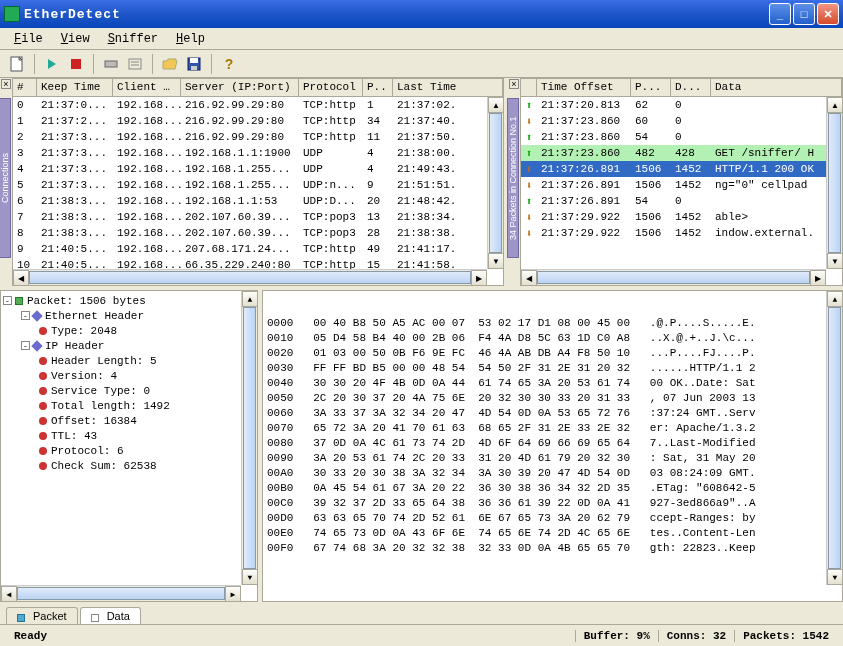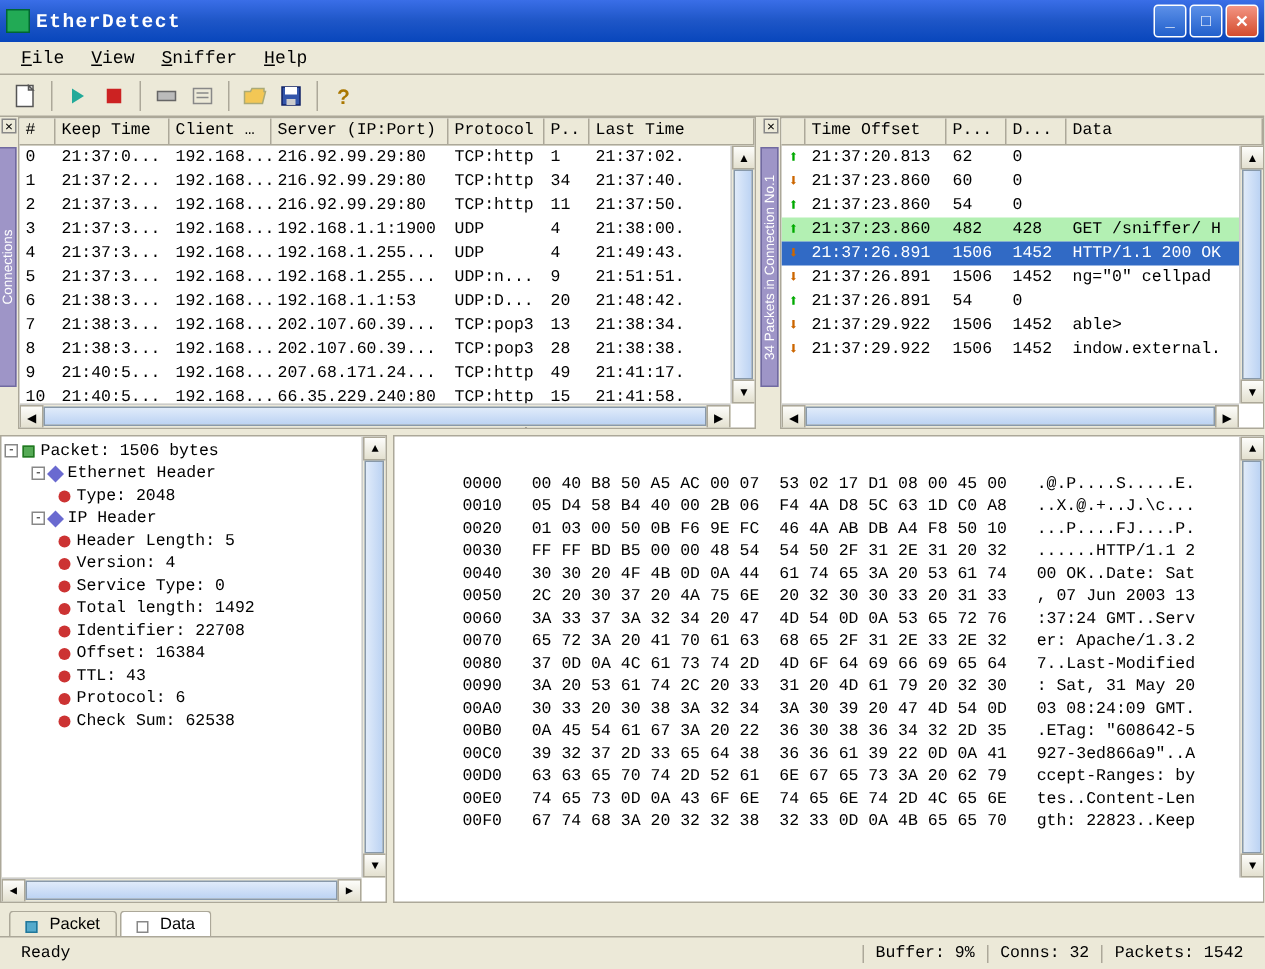--- a/index.html
+++ b/index.html
@@ -200,21 +200,21 @@
   flex: 1;
   border: 1px solid #aca899;
   background: #fff;
   overflow: hidden;
   position: relative;
   font-family: "Courier New", monospace;
   font-size: 11px;
   padding: 2px 4px;
   white-space: pre;
 }
-.hex-line { height: 15px; text-align: center; }
+.hex-line { height: 15px; }
 .tabsrow {
   height: 22px;
   display: flex;
   align-items: flex-end;
   padding: 0 6px;
   gap: 2px;
 }
 .dtab {
   border: 1px solid #aca899;
   border-bottom: none;
@@ -230,21 +230,21 @@
 .statusbar {
   height: 22px;
   border-top: 1px solid #aca899;
   background: #ece9d8;
   display: flex;
   align-items: center;
   padding: 0 6px;
   font-family: "Courier New", monospace;
   font-size: 11px;
 }
-.statusbar .seg { padding: 0 8px; border-left: 1px solid #aca899; }
+.statusbar .seg { padding: 0 8px; border-left: 1px solid #aca899; font-weight: bold; }
 .statusbar .seg:first-child { border-left: none; flex: 1; }
 svg { display: block; }
 </style>
 </head>
 <body>
 
 <div class="titlebar">
   <div class="icon"></div>
   <div class="title">EtherDetect</div>
   <div class="winbtns">
@@ -594,24 +594,20 @@
         <div class="tree-node tree-indent2">
             <span class="node-icon fld"></span>
             <span>Service Type: 0</span>
           </div>
         <div class="tree-node tree-indent2">
             <span class="node-icon fld"></span>
             <span>Total length: 1492</span>
           </div>
         <div class="tree-node tree-indent2">
             <span class="node-icon fld"></span>
-            <span>Identifier: 22708</span>
-          </div>
-        <div class="tree-node tree-indent2">
-            <span class="node-icon fld"></span>
             <span>Offset: 16384</span>
           </div>
         <div class="tree-node tree-indent2">
             <span class="node-icon fld"></span>
             <span>TTL: 43</span>
           </div>
         <div class="tree-node tree-indent2">
             <span class="node-icon fld"></span>
             <span>Protocol: 6</span>
           </div>

